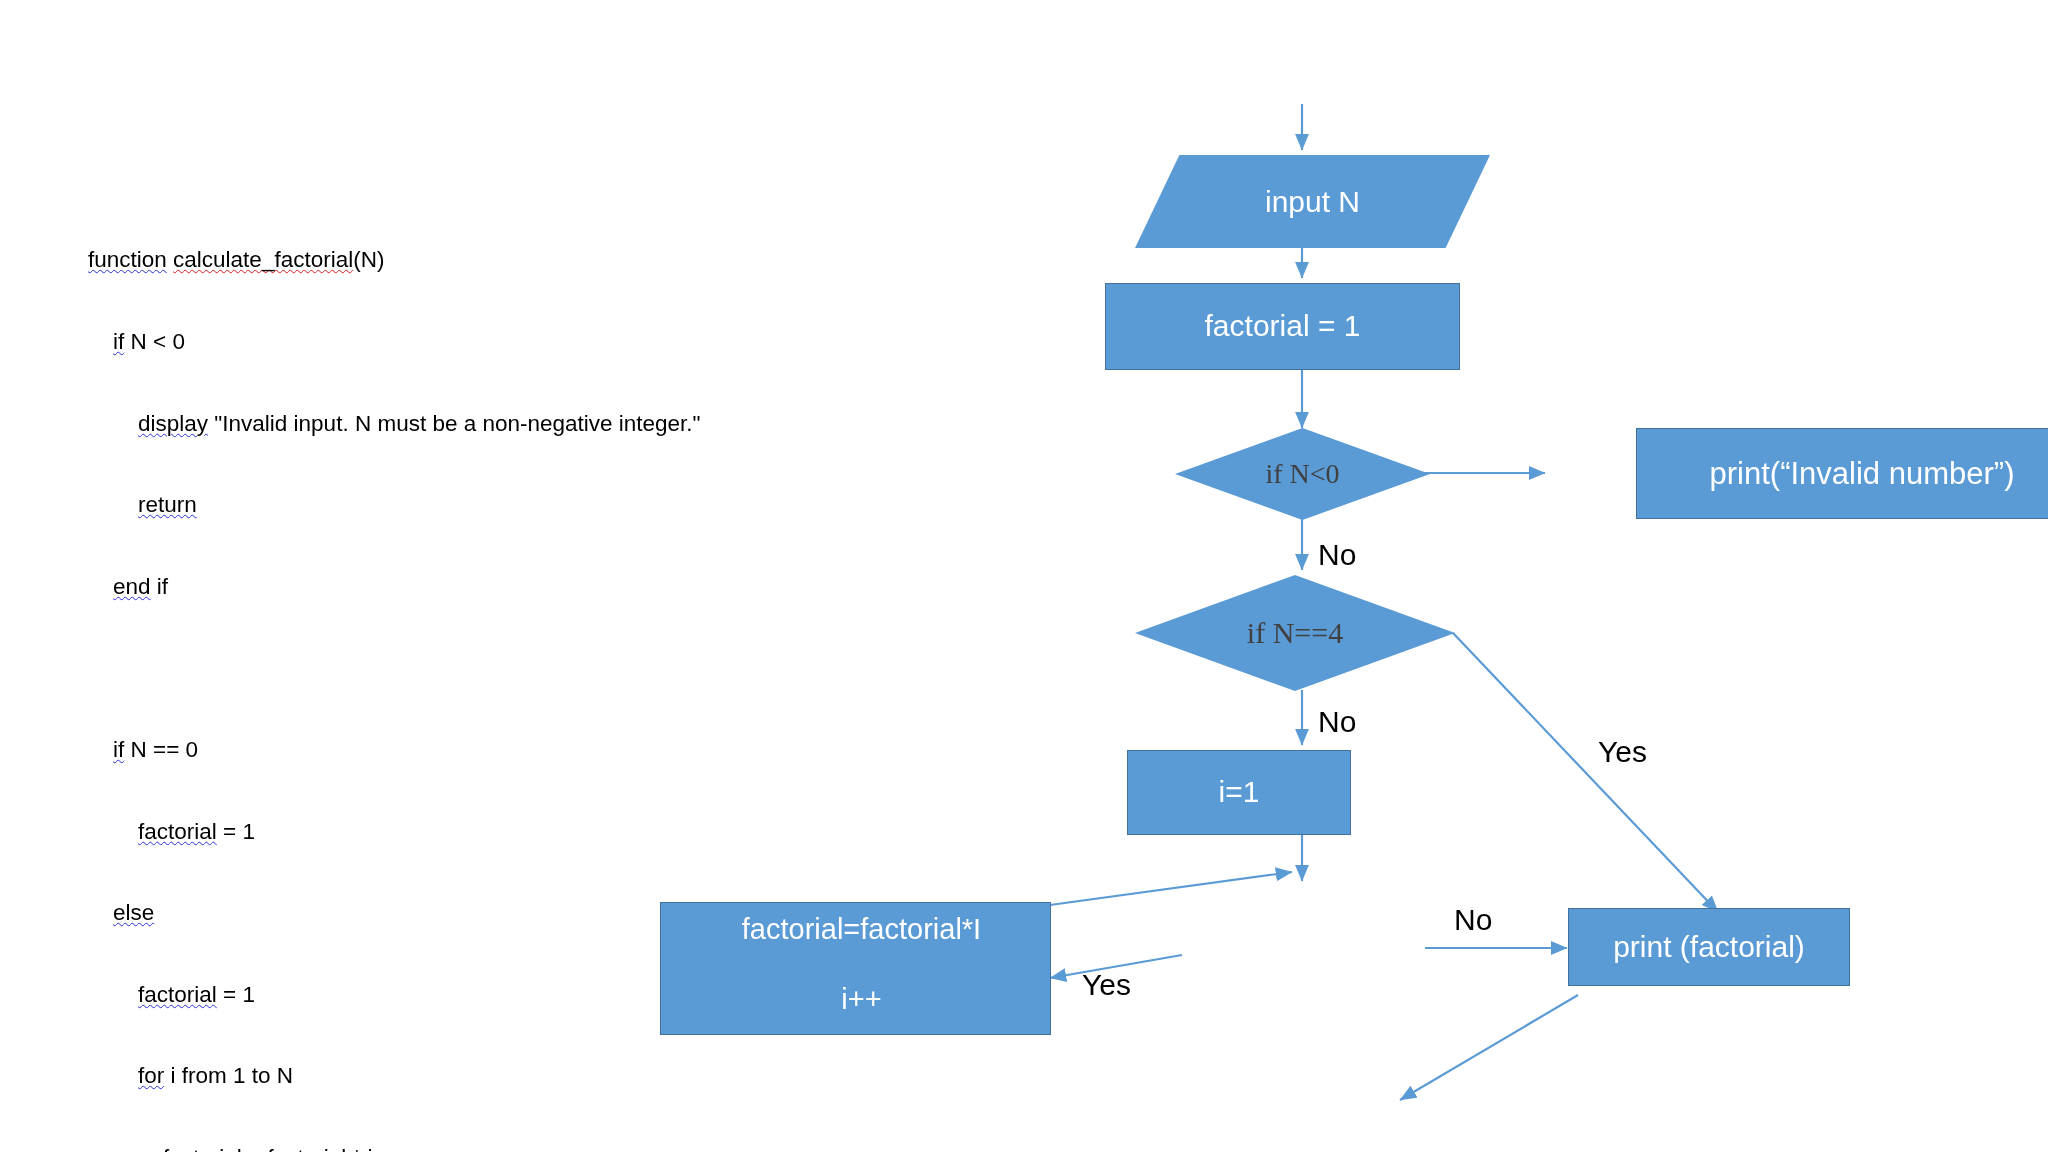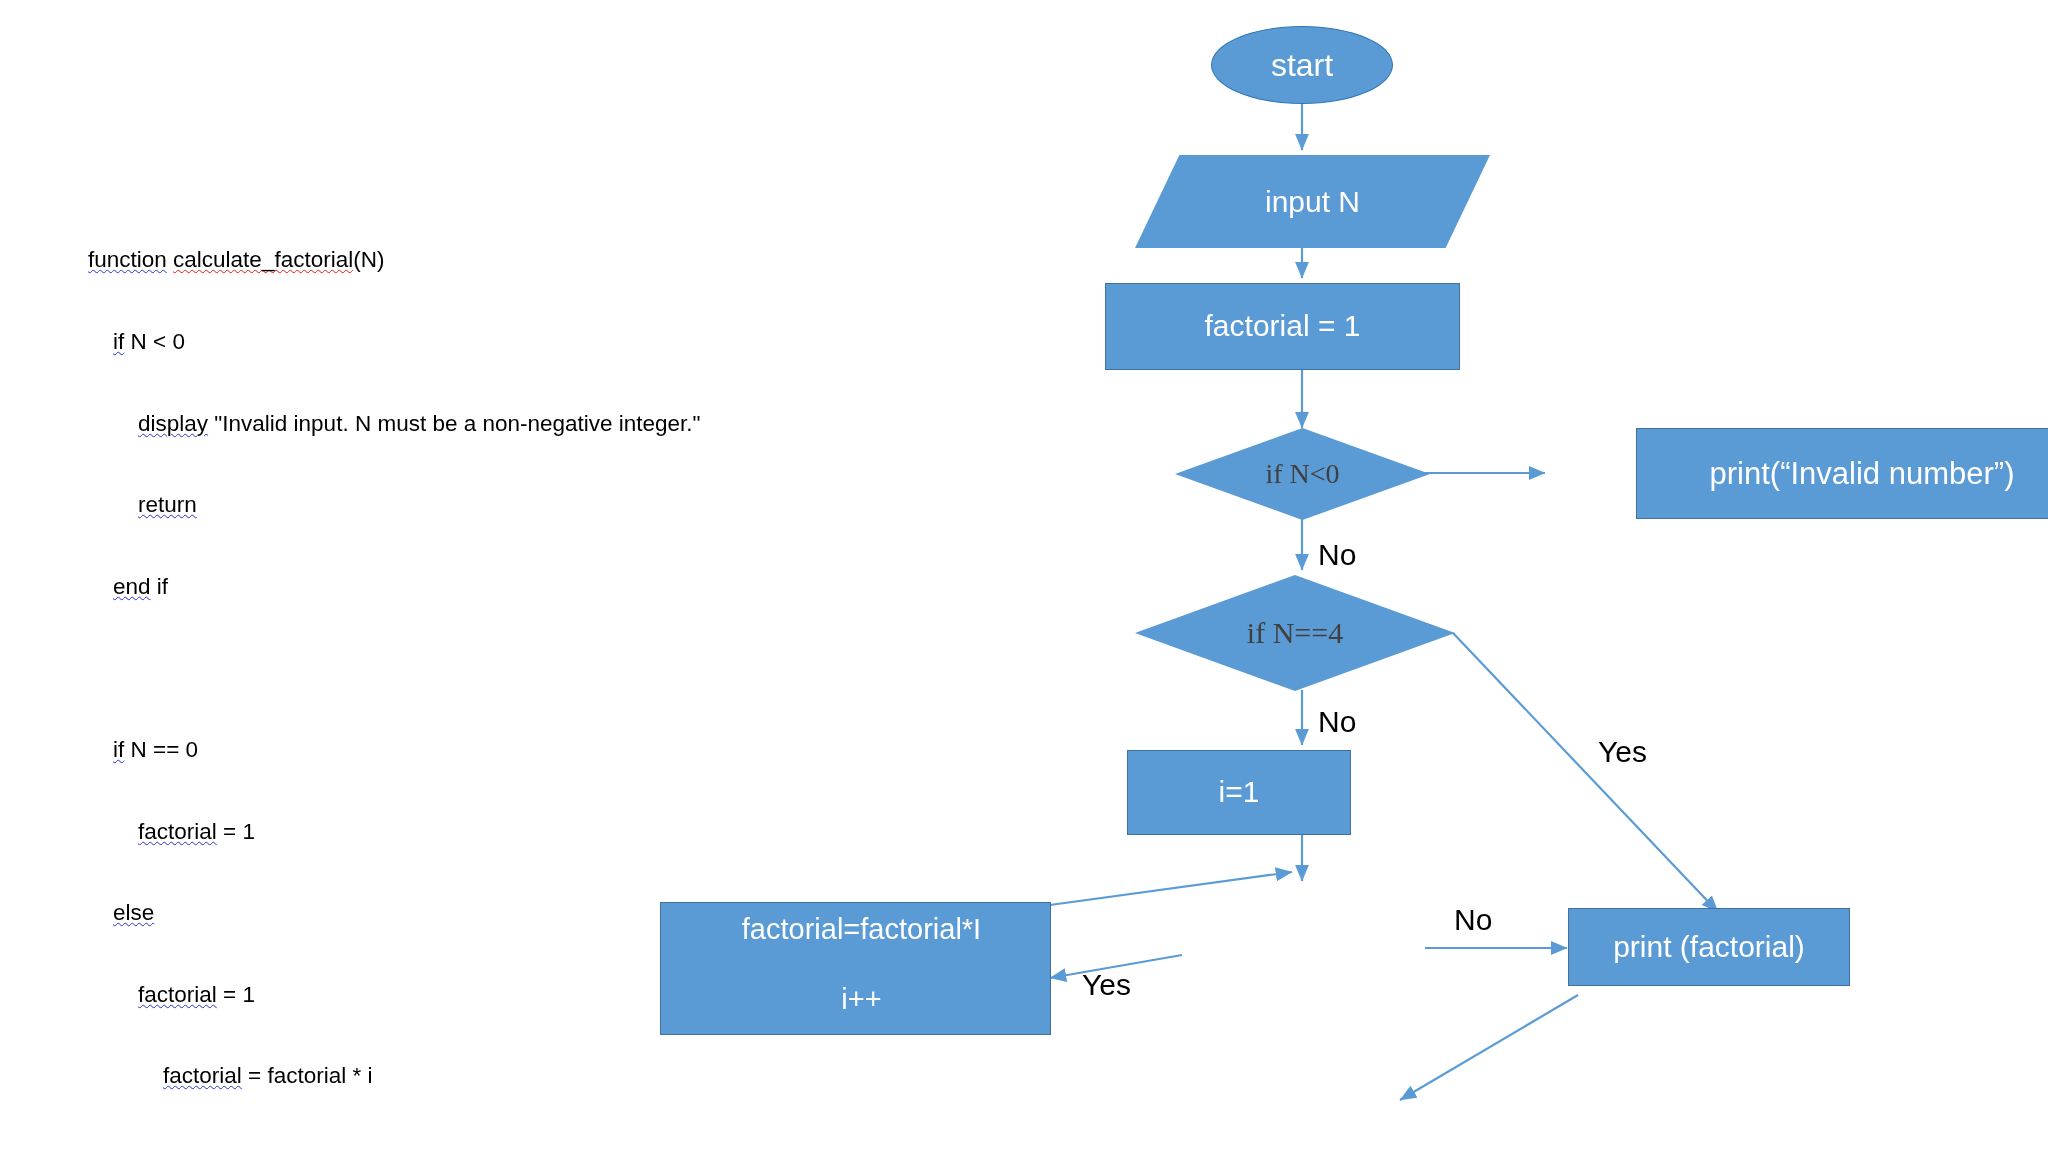--- a/index.html
+++ b/index.html
@@ -140,20 +140,21 @@
     <div class="code-line"><span class="sq-blue">function</span> <span class="sq-red">calculate_factorial</span>(N)</div>
     <div class="code-line">    <span class="sq-blue">if</span> N &lt; 0</div>
     <div class="code-line">        <span class="sq-blue">display</span> "Invalid input. N must be a non-negative integer."</div>
     <div class="code-line">        <span class="sq-blue">return</span></div>
     <div class="code-line">    <span class="sq-blue">end</span> if</div>
     <div class="code-line">&nbsp;</div>
     <div class="code-line">    <span class="sq-blue">if</span> N == 0</div>
     <div class="code-line">        <span class="sq-blue">factorial</span> = 1</div>
     <div class="code-line">    <span class="sq-blue">else</span></div>
     <div class="code-line">        <span class="sq-blue">factorial</span> = 1</div>
+    <div class="code-line">        <span class="sq-blue">for</span> i from 1 to N</div>
     <div class="code-line">            <span class="sq-blue">factorial</span> = factorial * i</div>
     
     
     
     
     
     
     
     
     
@@ -189,23 +190,20 @@
         <line x1="1182" y1="955" x2="1050" y2="978" marker-end="url(#ah)"></line>
 
         <line x1="1050" y1="905" x2="1292" y2="872" marker-end="url(#ah)"></line>
 
         <line x1="1425" y1="948" x2="1567" y2="948" marker-end="url(#ah)"></line>
 
         <line x1="1578" y1="995" x2="1400" y2="1100" marker-end="url(#ah)"></line>
       </g>
     </svg>
 
-    <div class="node ellipse" style="left:1211px; top:26px; width:182px; height:78px; font-size:32px;">
-      <span>start</span>
-    </div>
 
     <div class="para-wrap" style="left:1135px; top:155px; width:355px; height:93px;">
       <div class="para-shape"></div>
       <div class="para-label" style="font-size:30px;">input N</div>
     </div>
 
     <div class="node rect" style="left:1105px; top:283px; width:355px; height:87px; font-size:30px;">
       <span>factorial = 1</span>
     </div>
 

